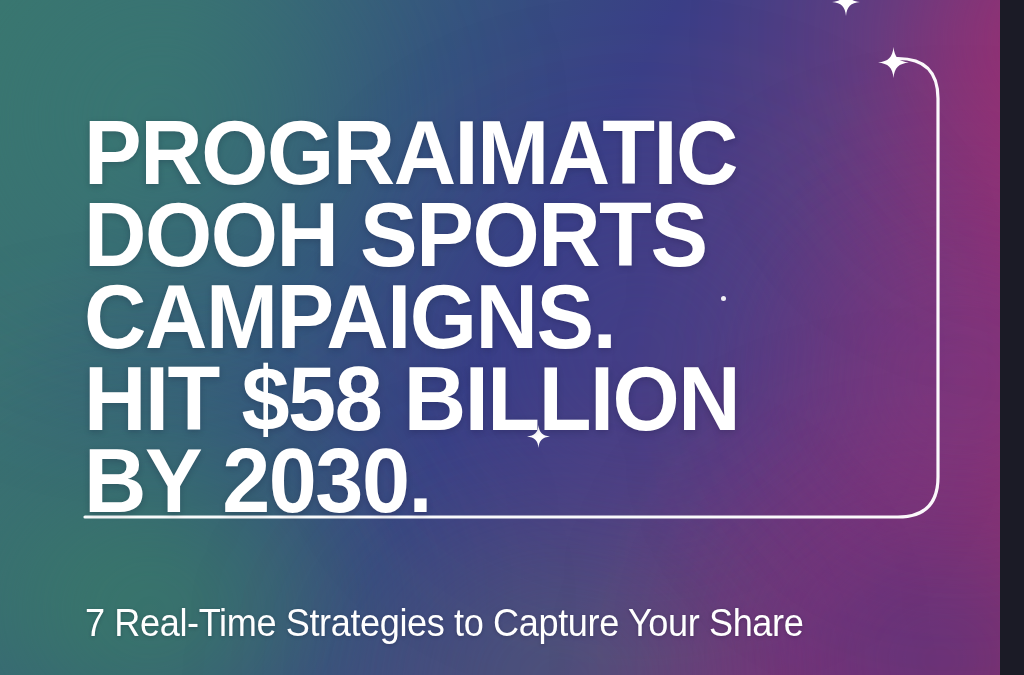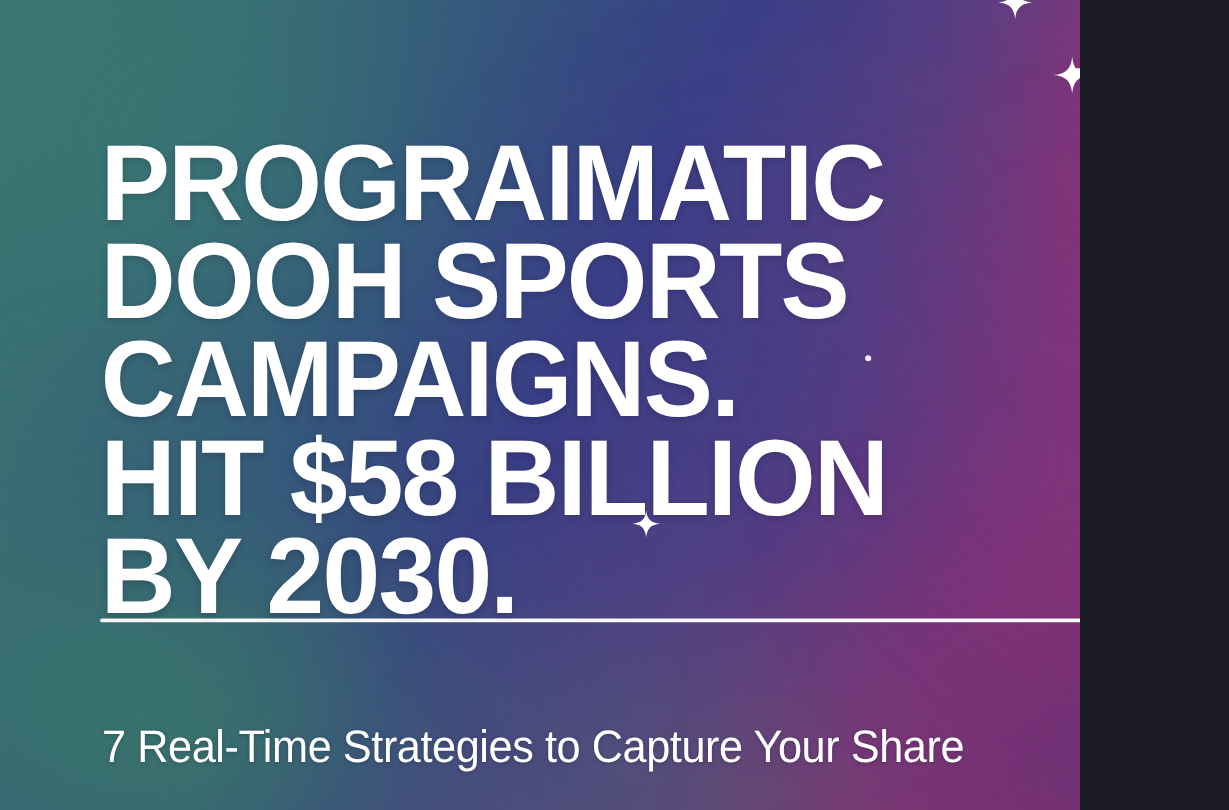--- a/index.html
+++ b/index.html
@@ -2,21 +2,21 @@
 <html><head>
 <meta charset="utf-8">
 <style>
   html, body {
     margin: 0;
     padding: 0;
     background: #1b1b26;
   }
   #canvas {
     position: relative;
-    width: 900px;
+    width: 1000px;
     height: 675px;
     overflow: hidden;
     font-family: "Liberation Sans", sans-serif;
     -webkit-font-smoothing: antialiased;
   }
 
   
   .bg-base {
     position: absolute;
     inset: 0;

